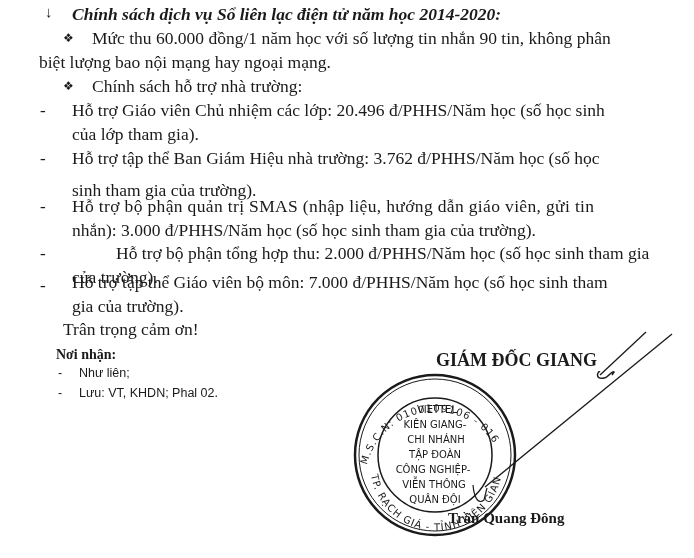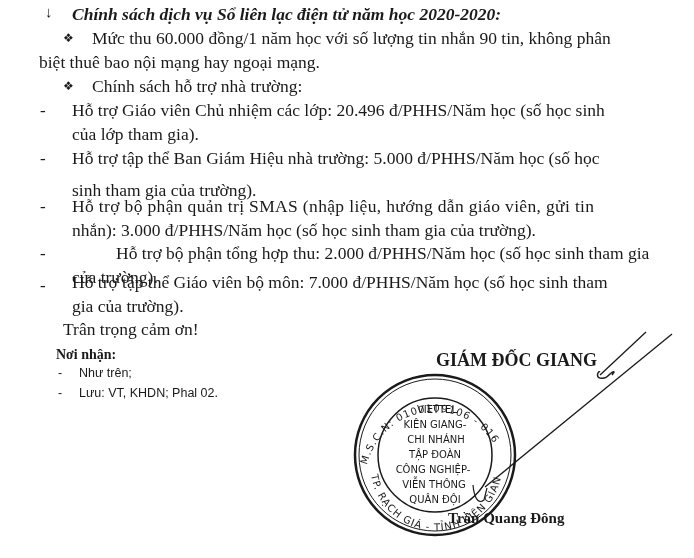--- a/index.html
+++ b/index.html
@@ -16,54 +16,54 @@
   .recv-item { position: absolute; font-family: "Liberation Sans", "DejaVu Sans", sans-serif; font-size: 12.5px; white-space: nowrap; }
   .sign-title { position: absolute; font-weight: bold; font-size: 18px; white-space: nowrap; }
   .sign-name { position: absolute; font-weight: bold; font-size: 15px; white-space: nowrap; }
   svg.stamp { position: absolute; left: 345px; top: 365px; }
   svg.sig { position: absolute; left: 0; top: 0; }
 </style>
 </head>
 <body>
 
 <span class="bullet-arrow" style="left:45px; top:4px;">↓</span>
-<div class="line heading" style="left:72px; top:4px;">Chính sách dịch vụ Sổ liên lạc điện tử năm học 2020-2020:</div>
+<div class="line heading" style="left:72px; top:4px;">Chính sách dịch vụ Sổ liên lạc điện tử năm học 2014-2020:</div>
 
 <span class="bullet-diamond" style="left:63px; top:31px;">❖</span>
 <div class="line" style="left:92px; top:28px;">Mức thu 60.000 đồng/1 năm học với số lượng tin nhắn 90 tin, không phân</div>
-<div class="line" style="left:39px; top:52px;">biệt thuê bao nội mạng hay ngoại mạng.</div>
+<div class="line" style="left:39px; top:52px;">biệt lượng bao nội mạng hay ngoại mạng.</div>
 
 <span class="bullet-diamond" style="left:63px; top:79px;">❖</span>
 <div class="line" style="left:92px; top:76px;">Chính sách hỗ trợ nhà trường:</div>
 
 <span class="dash" style="left:40px; top:101px;">-</span>
 <div class="line" style="left:72px; top:100px;">Hỗ trợ Giáo viên Chủ nhiệm các lớp: 20.496 đ/PHHS/Năm học (số học sinh</div>
 <div class="line" style="left:72px; top:124px;text-align:right;">của lớp tham gia).</div>
 
 <span class="dash" style="left:40px; top:149px;">-</span>
-<div class="line" style="left:72px; top:148px;">Hỗ trợ tập thể Ban Giám Hiệu nhà trường: 5.000 đ/PHHS/Năm học (số học</div>
+<div class="line" style="left:72px; top:148px;">Hỗ trợ tập thể Ban Giám Hiệu nhà trường: 3.762 đ/PHHS/Năm học (số học</div>
 <div class="line" style="left:72px; top:172px;margin-top:8px;">sinh tham gia của trường).</div>
 
 <span class="dash" style="left:40px; top:197px;">-</span>
 <div class="line" style="left:72px; top:196px; letter-spacing:0.35px;">Hỗ trợ bộ phận quản trị SMAS (nhập liệu, hướng dẫn giáo viên, gửi tin</div>
 <div class="line" style="left:72px; top:220px;">nhắn): 3.000 đ/PHHS/Năm học (số học sinh tham gia của trường).</div>
 
 <span class="dash" style="left:40px; top:244px;">-</span>
 <div class="line" style="left:72px; top:243px;margin-left:44px;">Hỗ trợ bộ phận tổng hợp thu: 2.000 đ/PHHS/Năm học (số học sinh tham gia</div>
 <div class="line" style="left:72px; top:267px;">của trường).</div>
 
 <span class="dash" style="left:40px; top:276px;">-</span>
 <div class="line" style="left:72px; top:272px;">Hỗ trợ tập thể Giáo viên bộ môn: 7.000 đ/PHHS/Năm học (số học sinh tham</div>
 <div class="line" style="left:72px; top:296px;text-align:right;">gia của trường).</div>
 
 <div class="line" style="left:63px; top:319px;">Trân trọng cảm ơn!</div>
 
 <div class="recv-title" style="left:56px; top:347px;">Nơi nhận:</div>
 <span class="recv-item" style="left:58px; top:366px;">-</span>
-<div class="recv-item" style="left:79px; top:366px;">Như trên;</div>
+<div class="recv-item" style="left:79px; top:366px;">Như liên;</div>
 <span class="recv-item" style="left:58px; top:386px;">-</span>
 <div class="recv-item" style="left:79px; top:386px;">Lưu: VT, KHDN; Phal 02.</div>
 
 <div class="sign-title" style="left:436px; top:350px;">GIÁM ĐỐC GIANG</div>
 
 <svg class="stamp" width="180" height="180" viewBox="0 0 180 180">
   <defs>
     <path id="arcTop" d="M 22 100 A 70 70 0 0 1 158 100"></path>
     <path id="arcBot" d="M 26 110 A 66 66 0 0 0 156 112"></path>
   </defs>

